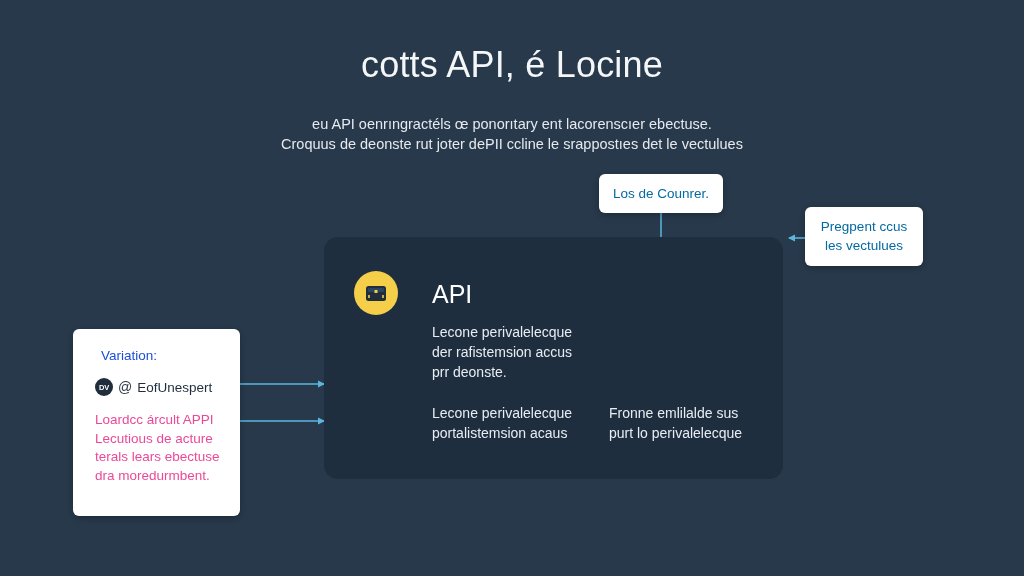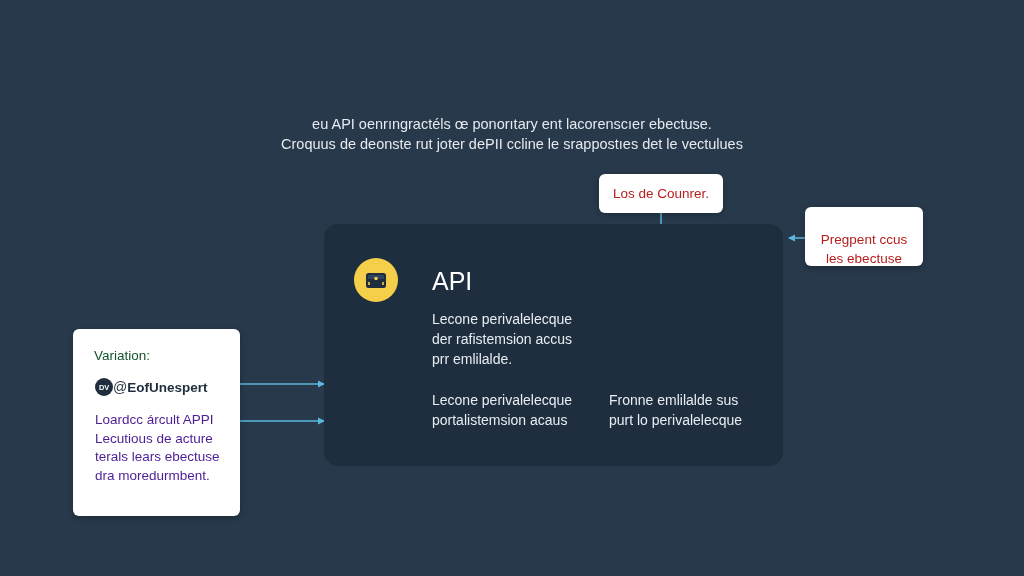--- a/index.html
+++ b/index.html
@@ -17,28 +17,28 @@
       letter-spacing: 0.2px;
     }
     .subtitle {
       position: absolute; left: 0; top: 114px; width: 1024px;
       text-align: center; font-size: 14.5px; line-height: 20px; color: #e6eaef;
     }
     .subtitle div { white-space: nowrap; }
 
     .callout {
       position: absolute; background: #ffffff; border-radius: 6px;
-      color: #b91c1c; font-size: 13.5px; line-height: 19px; text-align: center;
+      color: #0369a1; font-size: 13.5px; line-height: 19px; text-align: center;
       box-shadow: 0 2px 6px rgba(0,0,0,0.25);
     }
     .callout-top { left: 599px; top: 174px; width: 124px; height: 39px; padding-top: 10px; }
-    .callout-right { left: 805px; top: 207px; width: 118px; height: 59px; padding-top: 23px; }
+    .callout-right { left: 805px; top: 207px; width: 118px; height: 59px; padding-top: 10px; }
 
     .main-card {
-      position: absolute; left: 324px; top: 224px; width: 459px; height: 242px;
+      position: absolute; left: 324px; top: 237px; width: 459px; height: 242px;
       background: #1e2e3f; border-radius: 14px;
     }
     .api-icon {
       position: absolute; left: 30px; top: 34px; width: 44px; height: 44px;
       border-radius: 50%; background: #f5cf4a;
       display: flex; align-items: center; justify-content: center;
     }
     .api-title {
       position: absolute; left: 108px; top: 43px; font-size: 25px; color: #ffffff;
     }
@@ -49,32 +49,32 @@
     .c1 { left: 108px; top: 85px; }
     .c2 { left: 285px; top: 85px; }
     .c3 { left: 108px; top: 166px; }
     .c4 { left: 285px; top: 166px; }
 
     .side-card {
       position: absolute; left: 73px; top: 329px; width: 167px; height: 187px;
       background: #ffffff; border-radius: 6px; color: #2a3746;
       box-shadow: 0 2px 6px rgba(0,0,0,0.25);
     }
-    .side-label { position: absolute; left: 21px; top: 19px; font-size: 13.5px; color: #14532d; }
-    .side-user { position: absolute; left: 22px; top: 49px; display: flex; align-items: center; }
+    .side-label { position: absolute; left: 28px; top: 19px; font-size: 13.5px; color: #1d4ed8; }
+    .side-user { position: absolute; left: 22px; top: 49px; display: flex; align-items: center; gap: 5px; }
     .avatar {
       width: 18px; height: 18px; border-radius: 50%; background: #1f2d3d;
       color: #ffffff; font-size: 7.5px; font-weight: 700;
       display: flex; align-items: center; justify-content: center; letter-spacing: -0.3px;
     }
     .at-sign { font-size: 14px; color: #2a3746; }
-    .handle { font-size: 13.5px; font-weight: 700; color: #1f2d3d; }
+    .handle { font-size: 13.5px; font-weight: 400; color: #1f2d3d; }
     .side-body {
       position: absolute; left: 22px; top: 82px; font-size: 13.5px; line-height: 18.5px;
-      color: #4c1d95; white-space: nowrap;
+      color: #ec4899; white-space: nowrap;
     }
 
     svg.connectors { position: absolute; left: 0; top: 0; width: 1024px; height: 576px; pointer-events: none; }
   </style>
 </head>
 <body>
 
 <div class="stage">
 
   <svg class="connectors" viewBox="0 0 1024 576">
@@ -85,51 +85,52 @@
     </defs>
 
     <line x1="661" y1="213" x2="661" y2="281" stroke="#5bb8dc" stroke-width="1.5" marker-end="url(#ah)"></line>
 
     <line x1="805" y1="238" x2="789" y2="238" stroke="#5bb8dc" stroke-width="1.5" marker-end="url(#ah)"></line>
 
     <line x1="240" y1="384" x2="324" y2="384" stroke="#5bb8dc" stroke-width="1.5" marker-end="url(#ah)"></line>
     <line x1="240" y1="421" x2="324" y2="421" stroke="#5bb8dc" stroke-width="1.5" marker-end="url(#ah)"></line>
   </svg>
 
+  <h1 class="title">cotts API, é Locine</h1>
 
   <div class="subtitle">
     <div>eu API oenrıngractéls œ ponorıtary ent lacorenscıer ebectuse.</div>
     <div>Croquus de deonste rut joter dePII ccline le srappostıes det le vectulues</div>
   </div>
 
   <div class="callout callout-top">
     <span>Los de Counrer.</span>
   </div>
 
   <div class="callout callout-right">
     <div>Pregpent ccus</div>
-    <div>les ebectuse</div>
+    <div>les vectulues</div>
   </div>
 
   <div class="main-card">
     <div class="api-icon">
       <svg width="24" height="20" viewBox="0 0 24 20">
         <rect x="2" y="3" width="20" height="15" rx="2.5" fill="#1f2d3d"></rect>
         <rect x="4" y="5" width="16" height="4" rx="1" fill="#2e4560"></rect>
         <rect x="10.5" y="7" width="3" height="3" fill="#f5cf4a"></rect>
         <rect x="4" y="12" width="2" height="3" fill="#f5cf4a" opacity="0.8"></rect>
         <rect x="18" y="12" width="2" height="3" fill="#f5cf4a" opacity="0.8"></rect>
       </svg>
     </div>
     <div class="api-title">API</div>
 
     <div class="col-text c1">
       <div>Lecone perivalelecque</div>
       <div>der rafistemsion accus</div>
-      <div>prr emlilalde.</div>
+      <div>prr deonste.</div>
     </div>
     <div class="col-text c3">
       <div>Lecone perivalelecque</div>
       <div>portalistemsion acaus</div>
     </div>
     <div class="col-text c4">
       <div>Fronne emlilalde sus</div>
       <div>purt lo perivalelecque</div>
     </div>
   </div>

